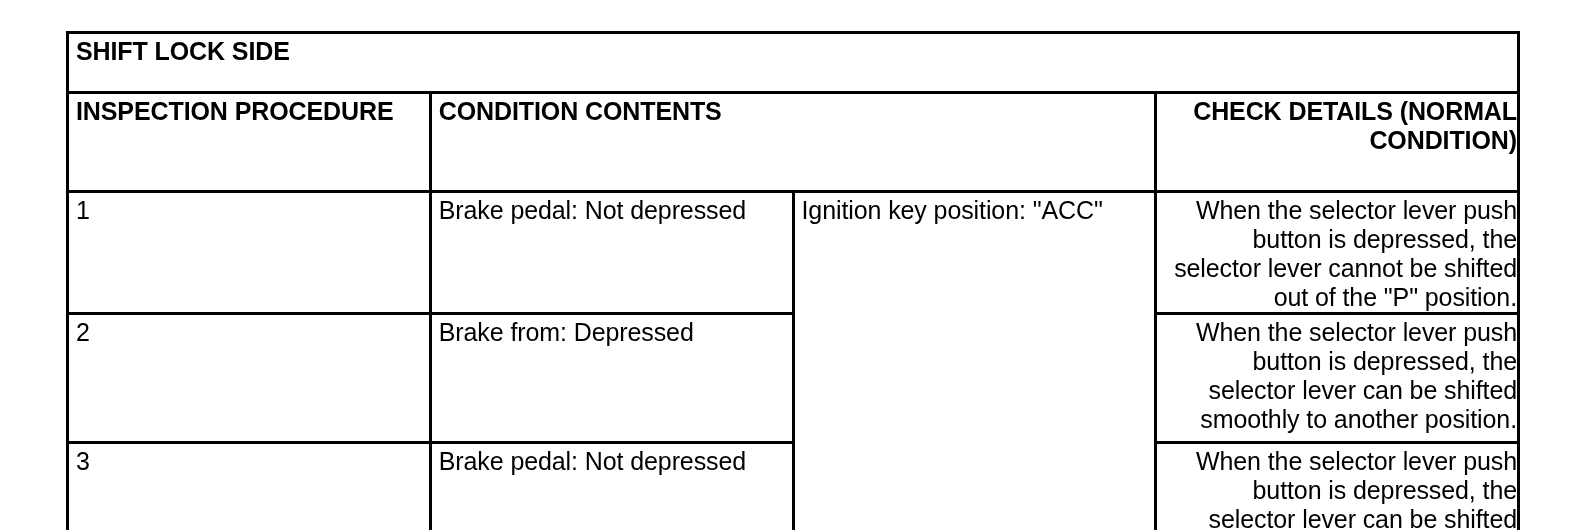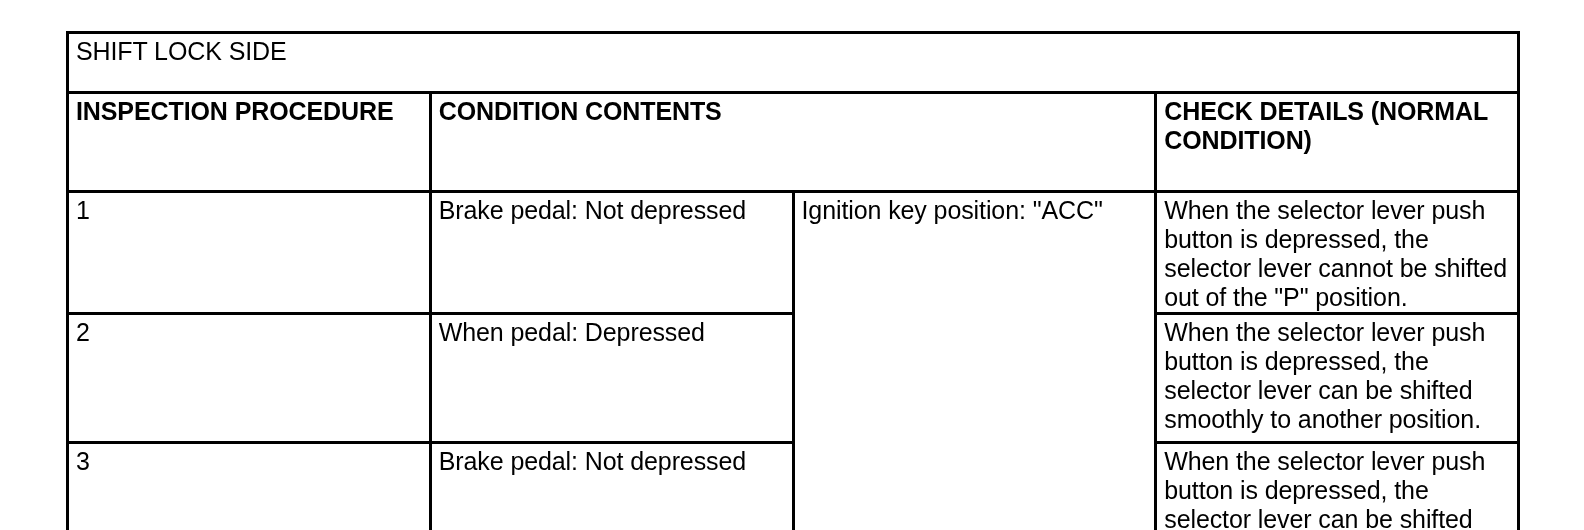--- a/index.html
+++ b/index.html
@@ -43,24 +43,24 @@
     line-height: 1.16;
     letter-spacing: -0.1px;
     background: #ffffff;
     white-space: pre-line;
   }
 
   
   .col-procedure  { width: 231px; }
   .col-contents-a { width: 221px; }
   .col-contents-b { width: 219px; }
-  .col-details    { width: 783px; }
+  .col-details    { width: 783px; text-align: right; }
 
   .cell-title {
-    font-weight: normal;
+    font-weight: bold;
     height: 54px;
     padding-top: 4px;
   }
 
   .cell-header {
     font-weight: bold;
     height: 93px;
     padding-top: 4px;
   }
 
@@ -96,21 +96,21 @@
 
       <tr class="row-1">
         <td class="cell-body col-procedure">1</td>
         <td class="cell-body col-contents-a">Brake pedal: Not depressed</td>
         <td class="cell-ignition col-contents-b" rowspan="3">Ignition key position: "ACC"</td>
         <td class="cell-body col-details">When the selector lever push button is depressed, the selector lever cannot be shifted out of the "P" position.</td>
       </tr>
 
       <tr class="row-2">
         <td class="cell-body col-procedure">2</td>
-        <td class="cell-body col-contents-a">When pedal: Depressed</td>
+        <td class="cell-body col-contents-a">Brake from: Depressed</td>
         <td class="cell-body col-details">When the selector lever push button is depressed, the selector lever can be shifted smoothly to another position.</td>
       </tr>
 
       <tr class="row-3">
         <td class="cell-body col-procedure">3</td>
         <td class="cell-body col-contents-a">Brake pedal: Not depressed</td>
         <td class="cell-body col-details">When the selector lever push button is depressed, the selector lever can be shifted smoothly from the "R" position to the "P" position.</td>
       </tr>
 
     </tbody>

